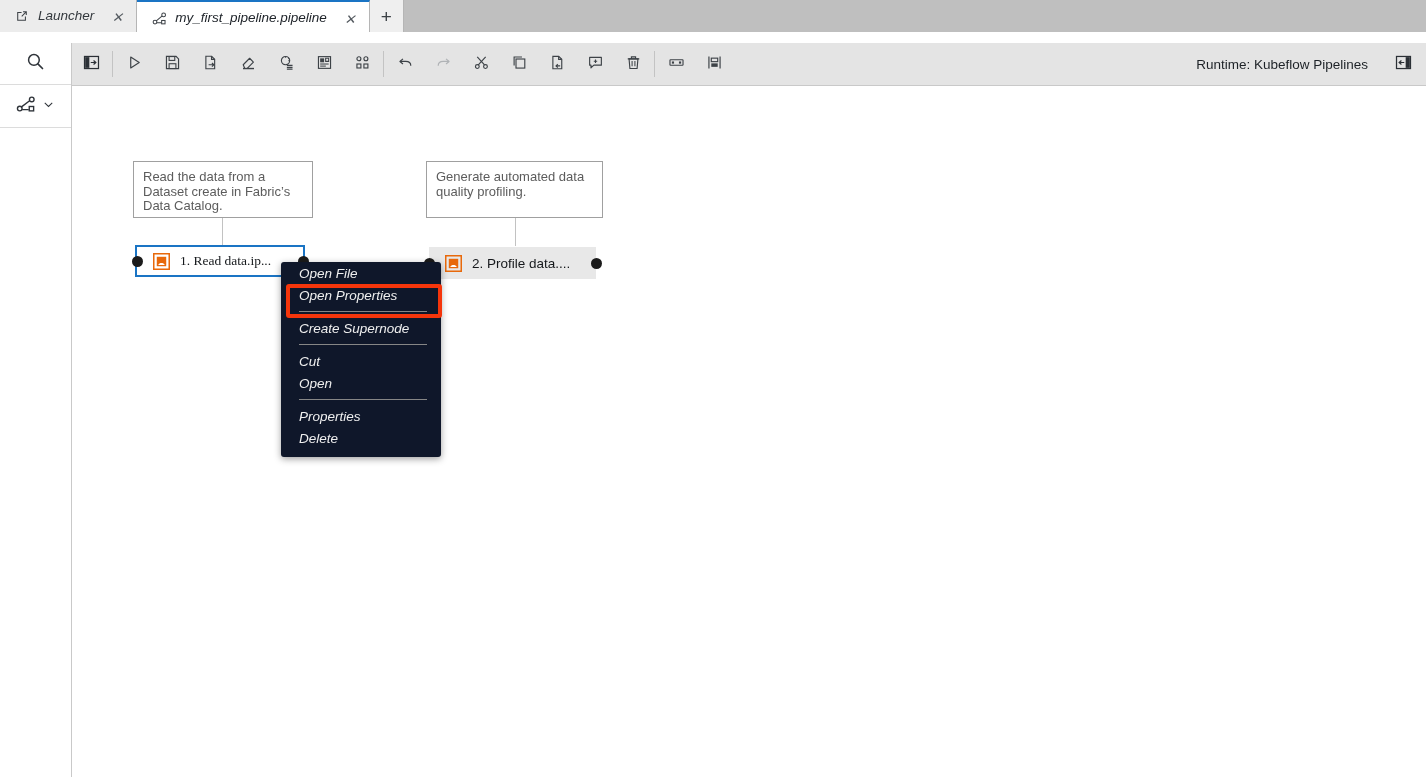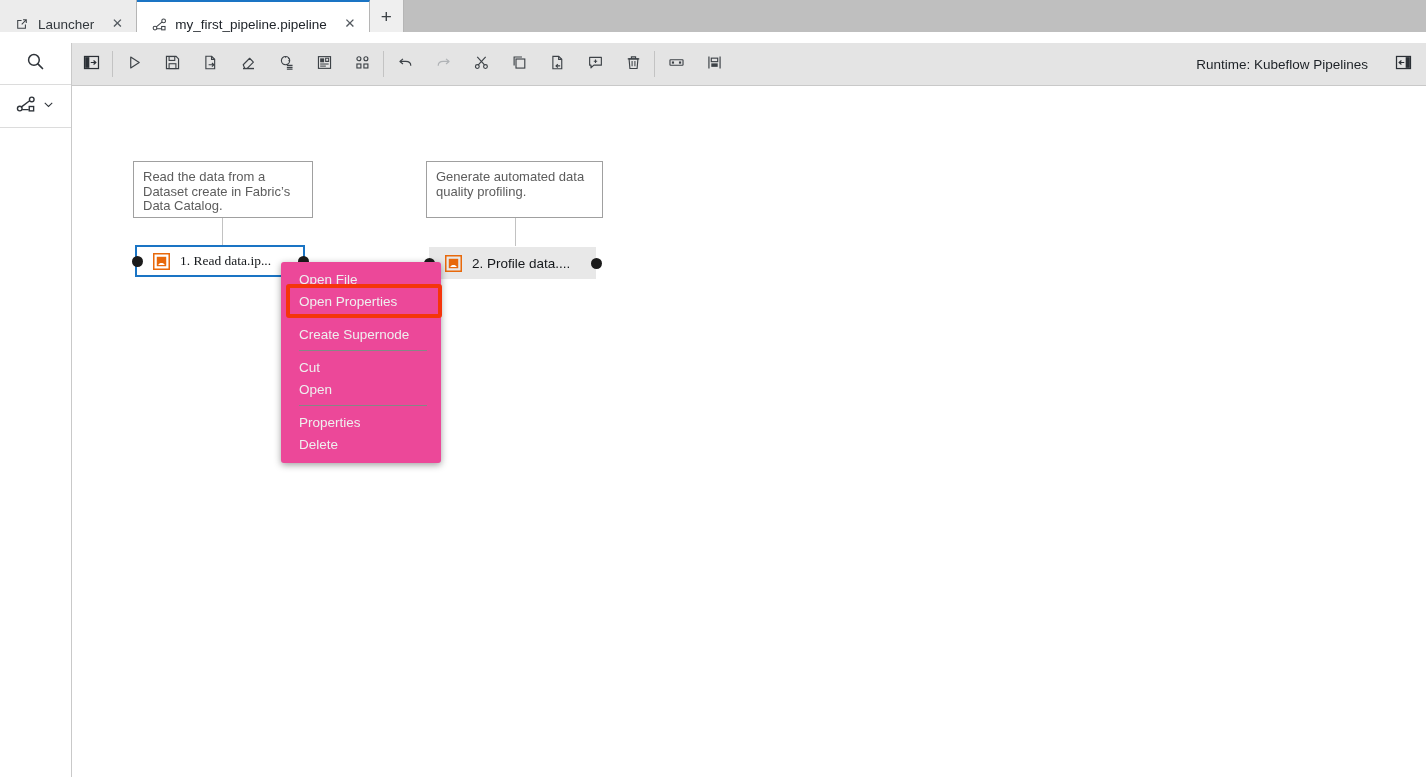--- a/index.html
+++ b/index.html
@@ -13,27 +13,28 @@
 
   
   .tabbar {
     position: absolute; left: 0; top: 0; width: 1426px; height: 32px;
     background: #bfbfbf;
     display: flex; align-items: flex-end;
   }
   .tab {
     position: relative;
     height: 32px;
-    display: flex; align-items: flex-end;
-    padding: 0 10px 0 14px;
+    display: flex; align-items: flex-start;
+    padding: 8px 10px 0 14px;
     background: #efefef;
     border-right: 1px solid #b5b5b5;
     font-size: 13.5px; color: #20252b;
     cursor: pointer;
     min-width: 120px;
+    font-style: italic;
   }
   .tab.inactive { background: #ececec; color: #33383d; }
   .tab.active {
     background: #ffffff;
     border-top: 2px solid #1a74c4;
     height: 32px;
   }
   .tab .tab-icon {
     width: 16px; height: 16px; margin-right: 8px;
     display: inline-flex; align-items: center; justify-content: center;
@@ -174,26 +175,27 @@
     border-radius: 50%;
     background: #1b1b1b;
     top: 50%; margin-top: -5.5px;
   }
   .port.in  { left: -5.5px; }
   .port.out { right: -5.5px; }
 
   
   .ctxmenu {
     position: absolute;
-    background: #ec4899;
+    background: #0f172a;
     border-radius: 3px;
     box-shadow: 0 2px 7px rgba(0,0,0,.38);
-    padding: 6px 0 8px 0;
+    padding: 0 0 8px 0;
     z-index: 40;
     user-select: none;
+    font-style: italic;
   }
   .ctxitem {
     height: 22px;
     display: flex; align-items: center;
     padding: 0 16px 0 18px;
     font-size: 13.5px;
     color: #efefef;
     white-space: nowrap;
     cursor: pointer;
   }

